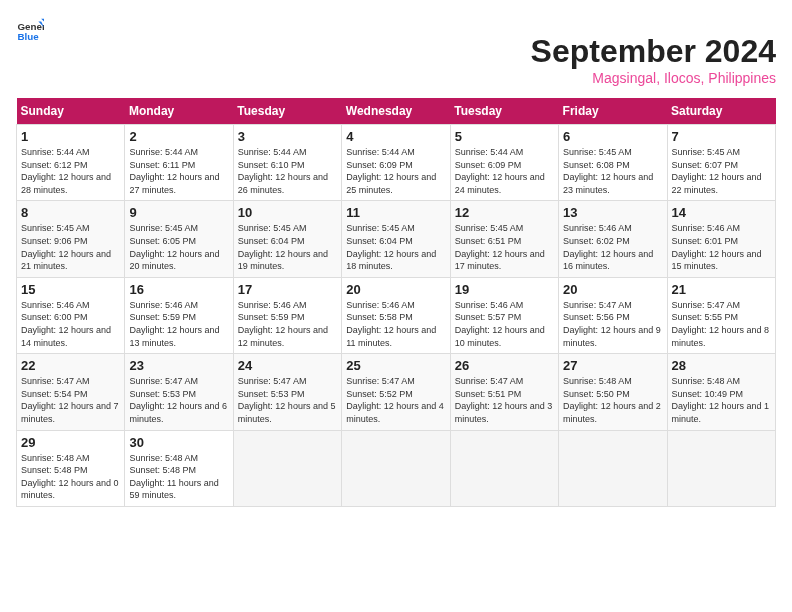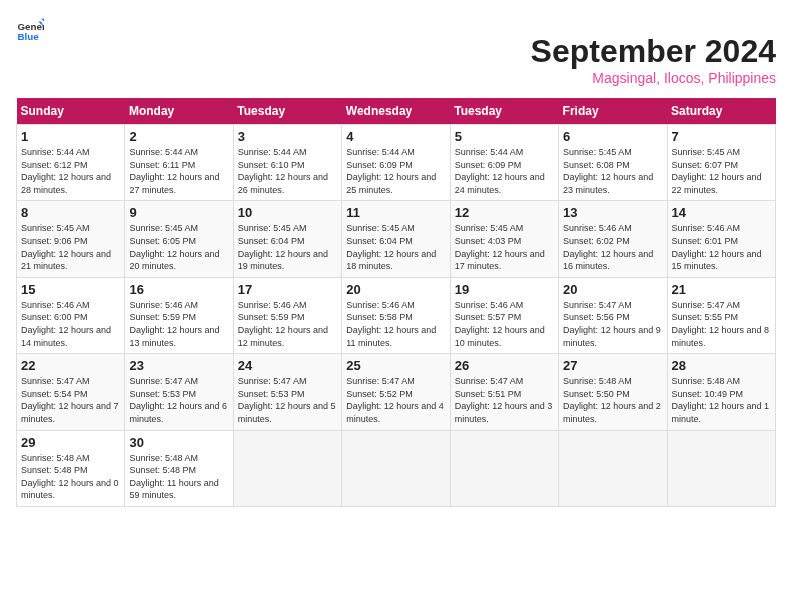--- a/index.html
+++ b/index.html
@@ -196,21 +196,21 @@
         <div class="day-info">
           <span>Sunrise: 5:45 AM</span><br>
           <span>Sunset: 6:04 PM</span><br>
           <span>Daylight: 12 hours and 18 minutes.</span>
         </div>
       </td>
         <td>
         <span class="day-num">12</span>
         <div class="day-info">
           <span>Sunrise: 5:45 AM</span><br>
-          <span>Sunset: 4:03 PM</span><br>
+          <span>Sunset: 6:51 PM</span><br>
           <span>Daylight: 12 hours and 17 minutes.</span>
         </div>
       </td>
         <td>
         <span class="day-num">13</span>
         <div class="day-info">
           <span>Sunrise: 5:46 AM</span><br>
           <span>Sunset: 6:02 PM</span><br>
           <span>Daylight: 12 hours and 16 minutes.</span>
         </div>

